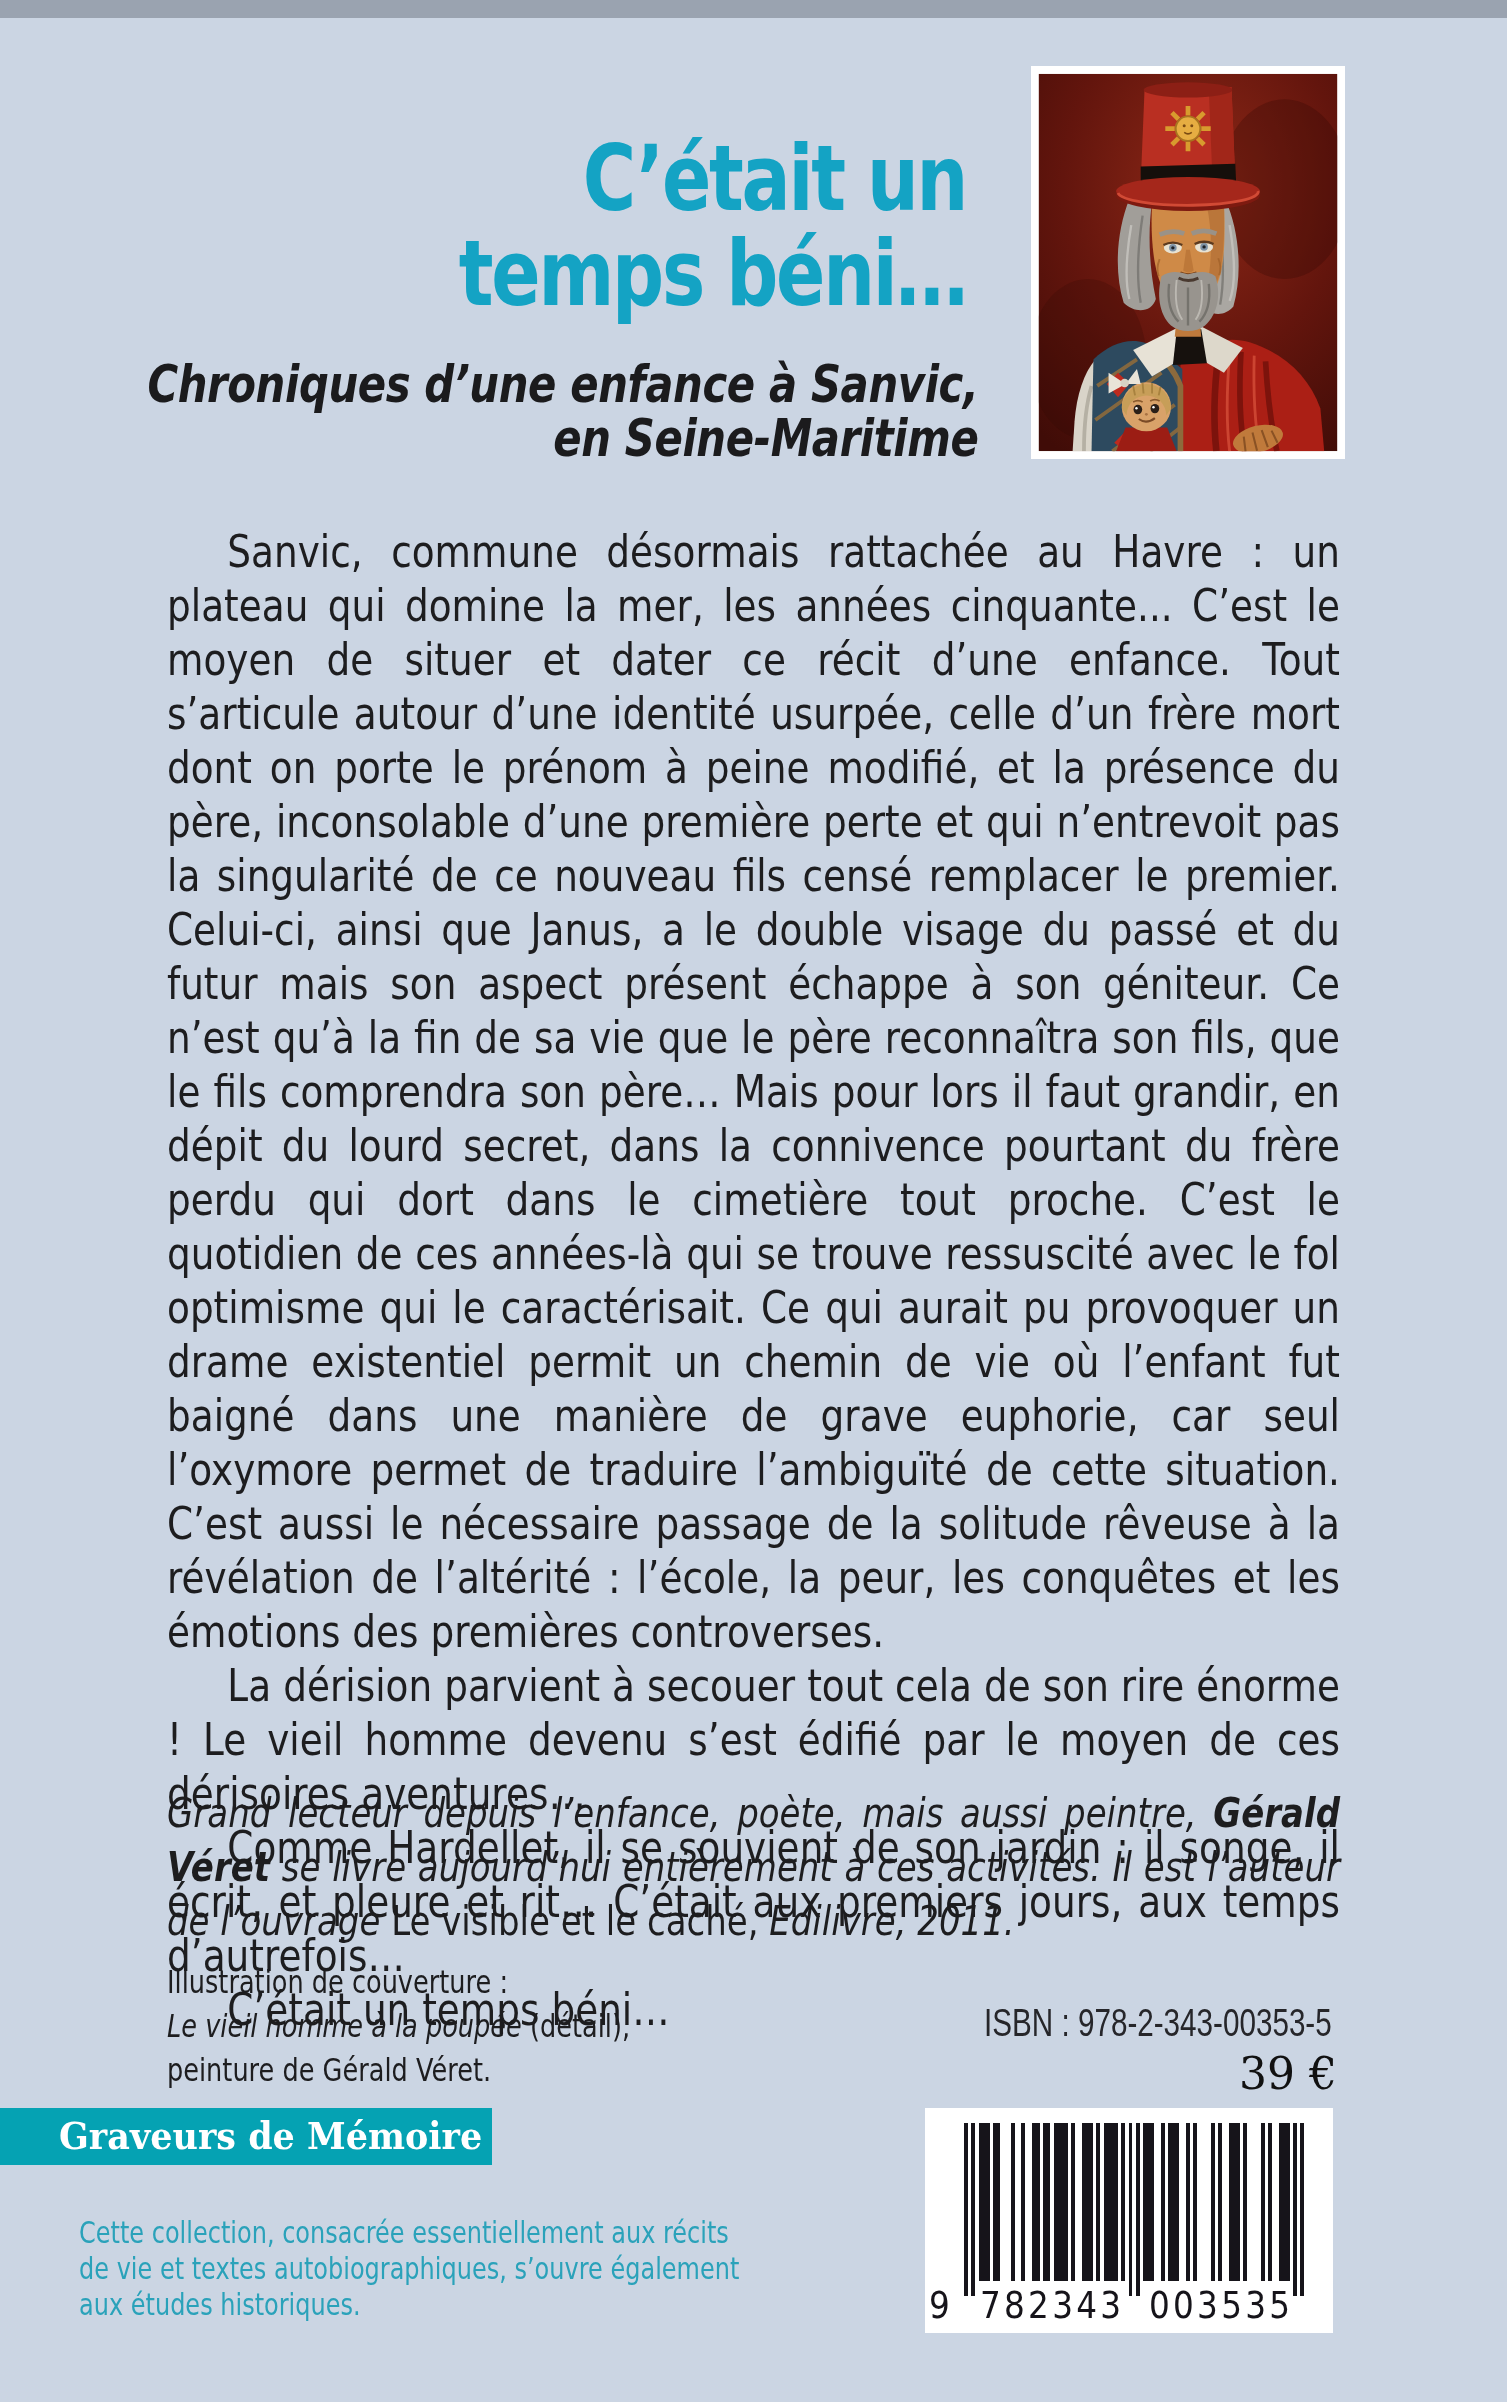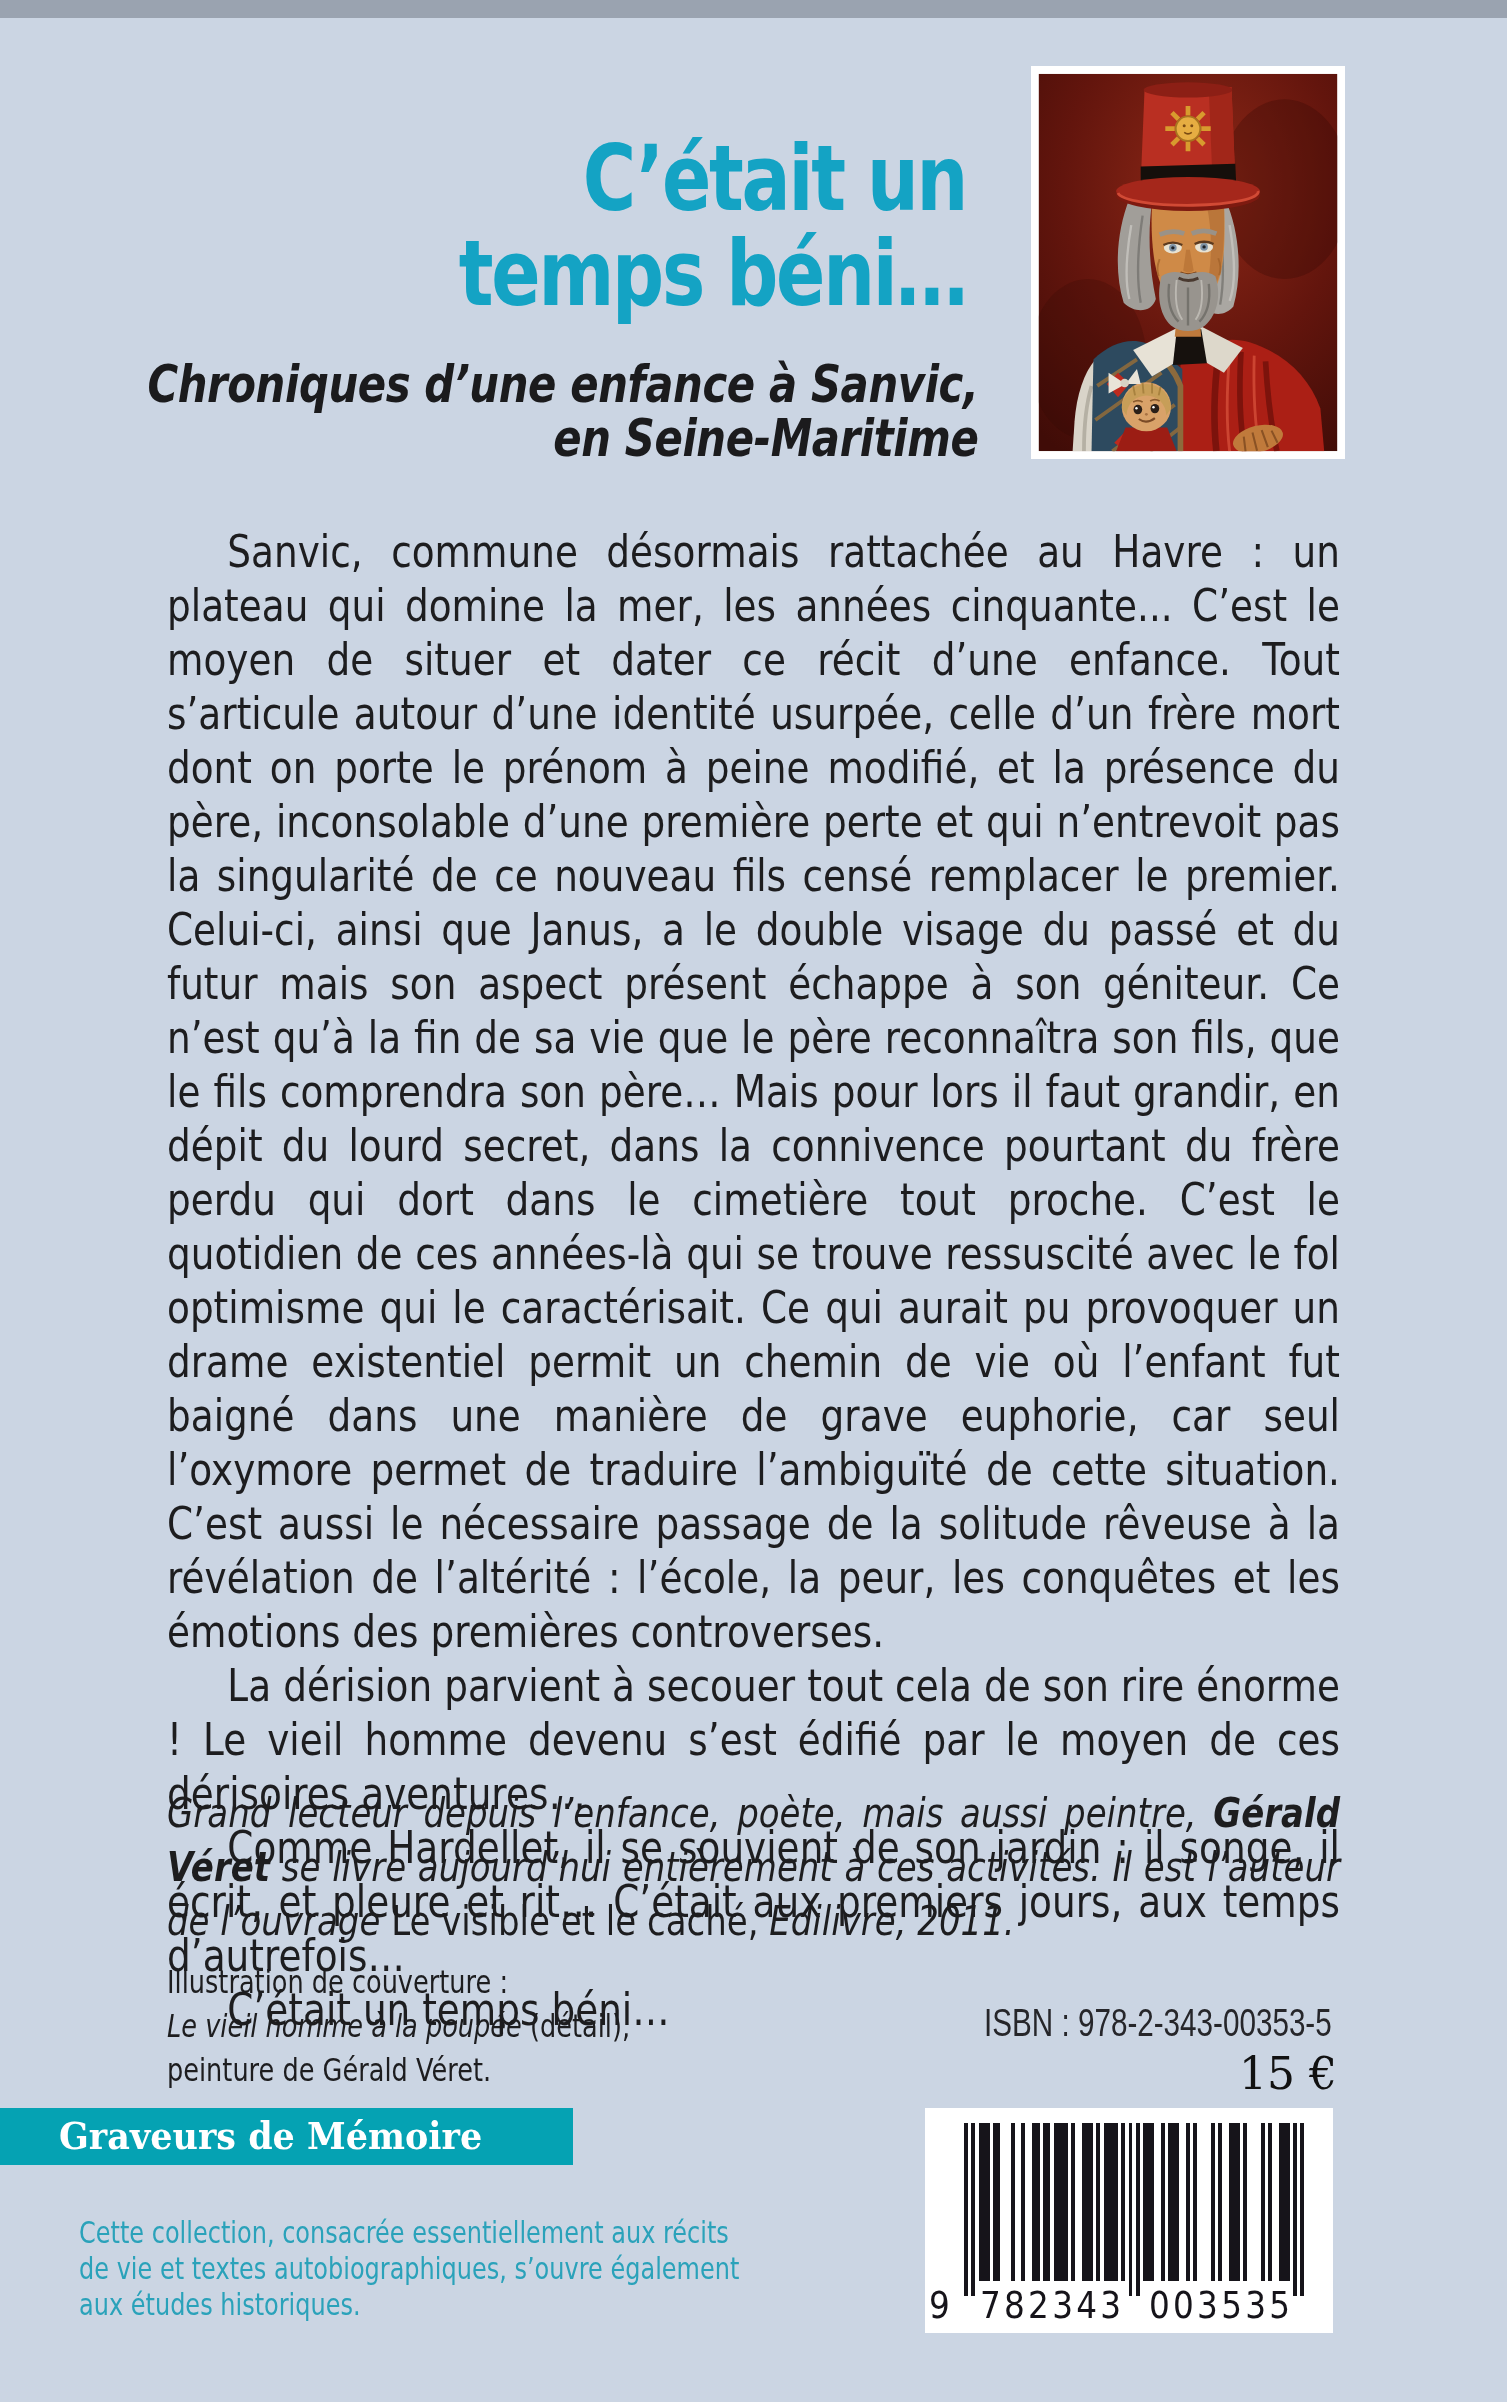--- a/index.html
+++ b/index.html
@@ -59,21 +59,21 @@
     font-size:38px;line-height:38px;white-space:nowrap;color:#26262a;
     transform:scaleX(0.78);transform-origin:100% 0;
   }
   .price{
     position:absolute;right:171px;top:2031px;
     font-family:"DejaVu Serif",serif;
     font-size:44px;line-height:49px;white-space:nowrap;color:#111;
   }
   
   .band{
-    position:absolute;left:0;top:2090px;width:573px;height:57px;
+    position:absolute;left:0;top:2090px;width:492px;height:57px;
   }
   .band-label{
     position:absolute;left:59px;top:0;height:57px;line-height:55px;
     font-family:"DejaVu Serif",serif;font-weight:bold;font-size:38px;
     color:#ffffff;white-space:nowrap;
     transform:scaleX(0.92);transform-origin:0 0;
   }
   .collection-desc{
     position:absolute;left:79px;top:2197px;width:828px;
     font-size:30px;line-height:36px;
@@ -246,21 +246,21 @@
     <span>Grand lecteur depuis l’enfance, poète, mais aussi peintre, </span><span class="name">Gérald Véret</span><span> se livre aujourd’hui entièrement à ces activités. Il est l’auteur de l’ouvrage </span><span class="roman">Le visible et le caché,</span><span> Edilivre, 2011.</span>
   </div>
 
   <div class="credit">
     <div>Illustration de couverture :</div>
     <div><span class="it">Le vieil homme à la poupée</span><span> (détail),</span></div>
     <div>peinture de Gérald Véret.</div>
   </div>
 
   <div class="isbn">ISBN : 978-2-343-00353-5</div>
-  <div class="price">15 €</div>
+  <div class="price">39 €</div>
 
   <div class="band" style="background: rgb(5, 162, 179);">
     <div class="band-label">Graveurs de Mémoire</div>
   </div>
   <div class="collection-desc" style="color: rgb(42, 162, 186);">Cette collection, consacrée essentiellement aux récits de vie et textes autobiographiques, s’ouvre également aux études historiques.</div>
 
   <div class="barcode">
     <svg id="ean-bars" width="340" height="173" viewBox="0 0 359 183" shape-rendering="crispEdges">
         <rect x="0.00" y="0" width="3.98" height="183" fill="#16141a"></rect>
         <rect x="7.56" y="0" width="3.98" height="183" fill="#16141a"></rect>

